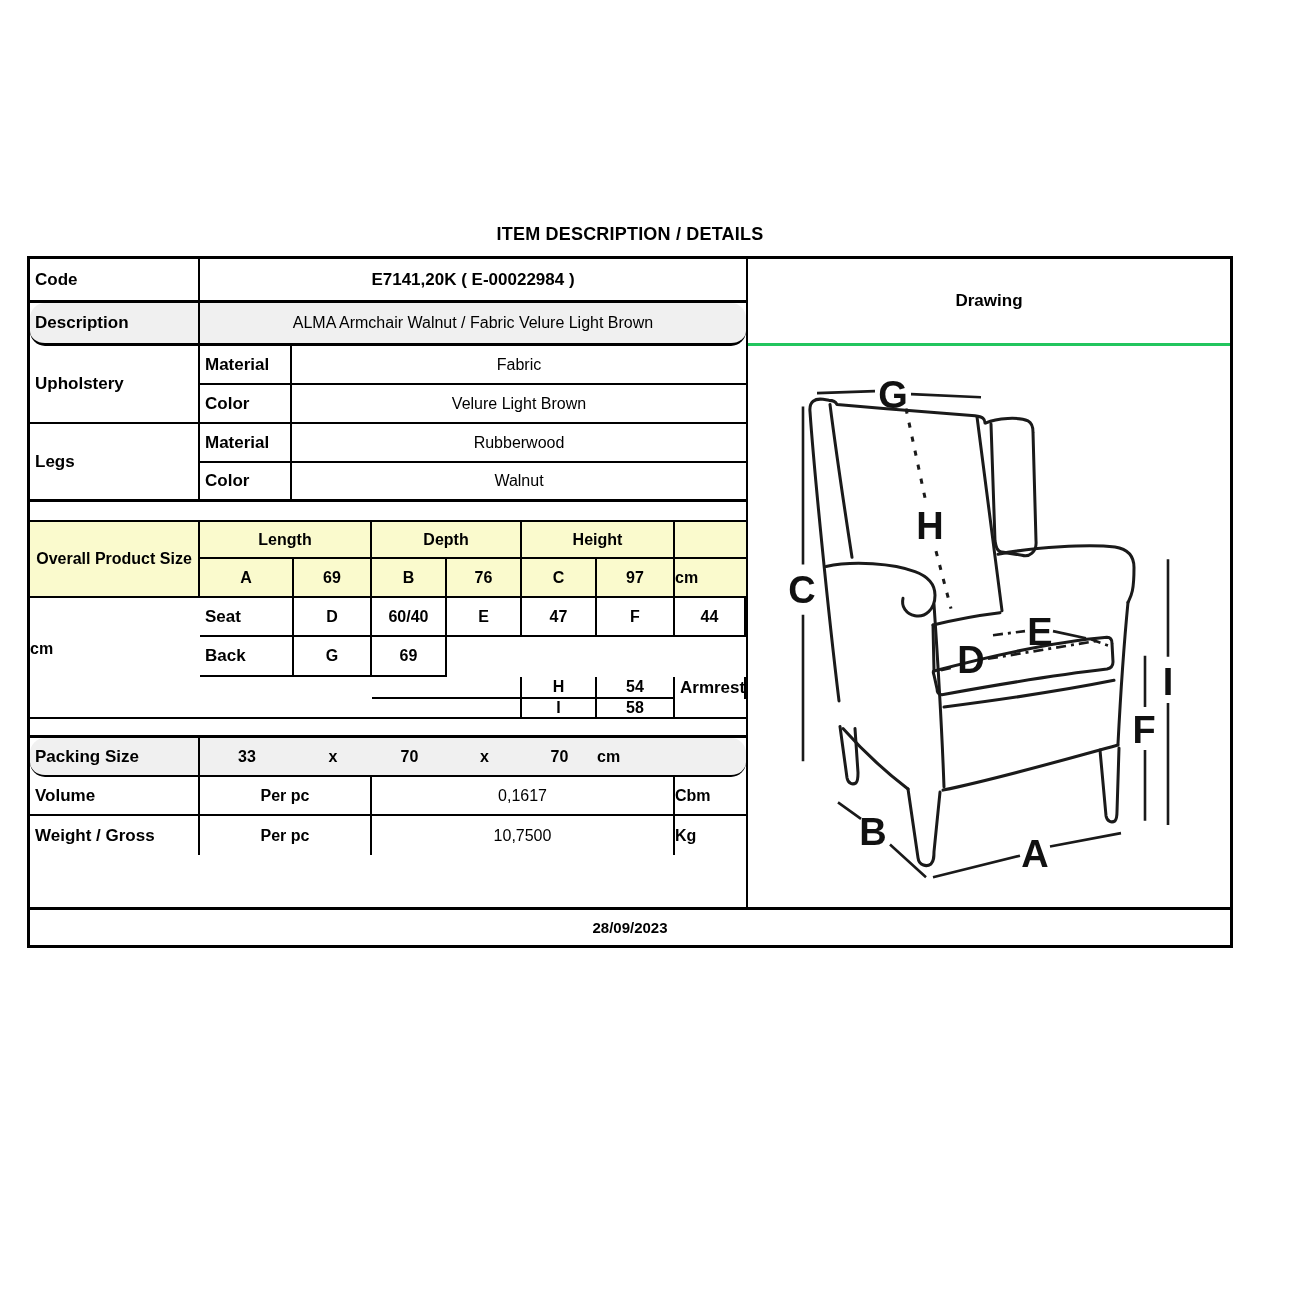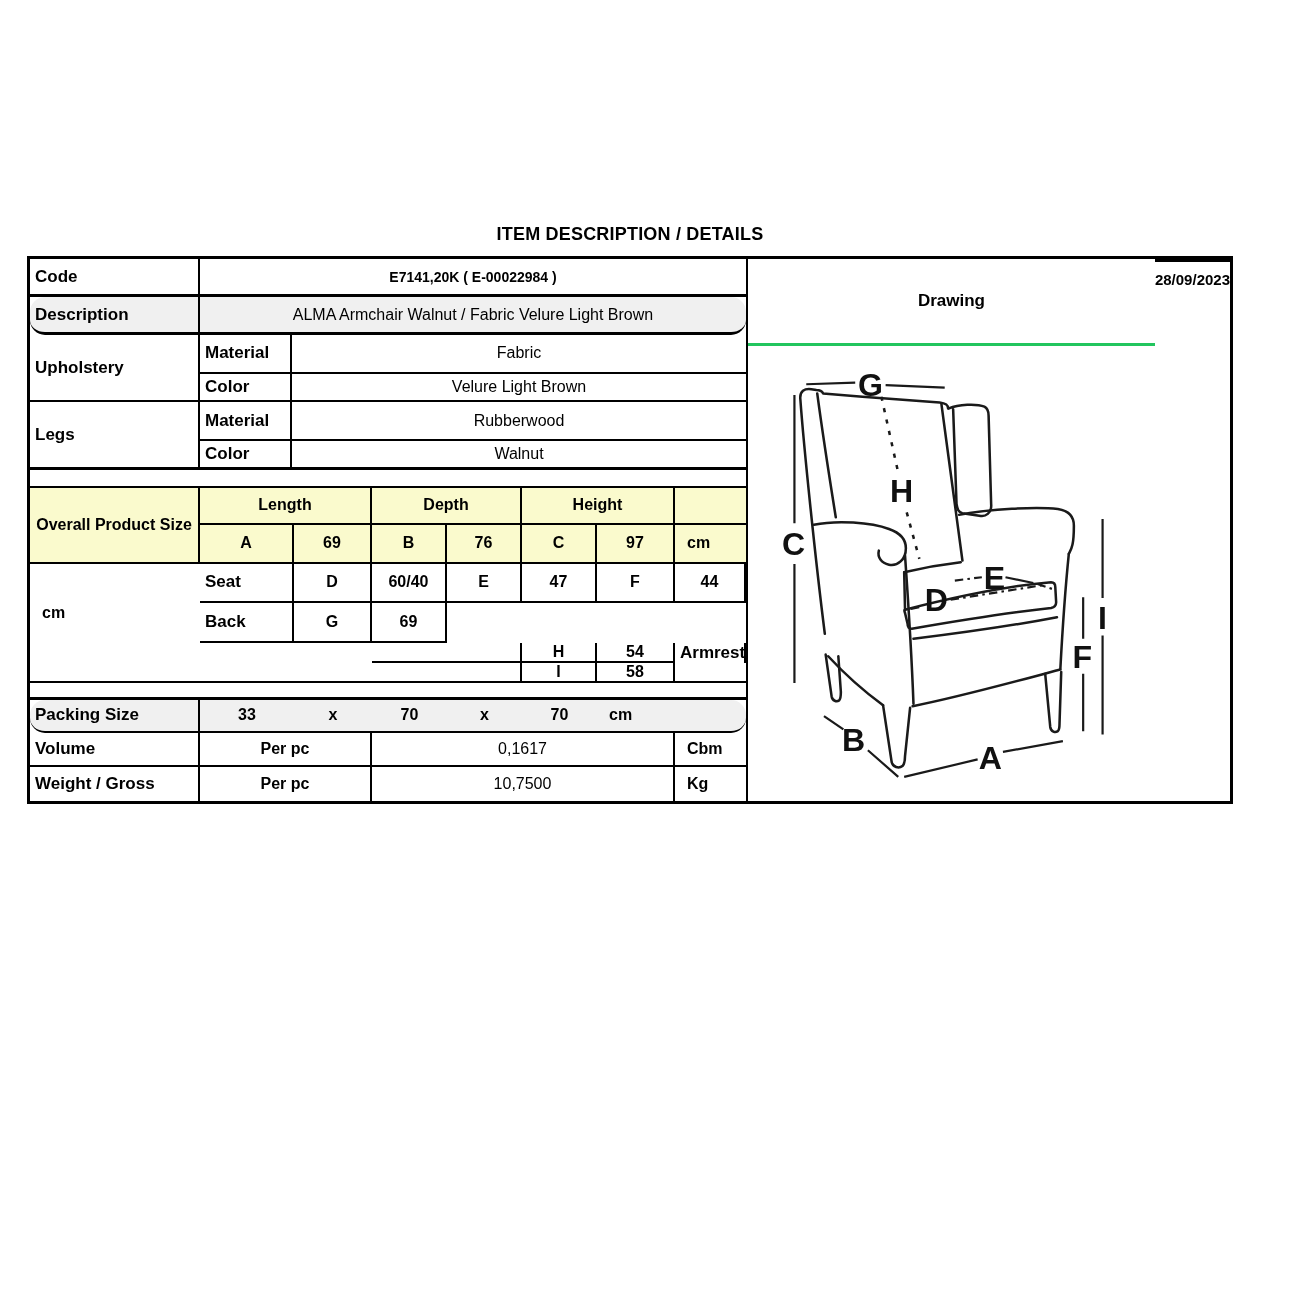--- a/index.html
+++ b/index.html
@@ -1,30 +1,30 @@
 <!DOCTYPE html>
 <html><head>
 <meta charset="utf-8">
 <style>
   html,body{margin:0;padding:0;background:#ffffff;}
   body{width:1300px;height:1300px;position:relative;font-family:"Liberation Sans",sans-serif;color:#000;}
   .title{position:absolute;left:27px;top:224px;width:1206px;text-align:center;
          font-size:18px;font-weight:bold;letter-spacing:.2px;}
-  .outer{position:absolute;left:27px;top:256px;width:1206px;height:548px;
-         border:3px solid #000;box-sizing:border-box;display:flex;flex-direction:row;}
+  .outer{position:absolute;left:27px;top:256px;width:1206px;height:692px;
+         border:3px solid #000;box-sizing:border-box;display:flex;flex-direction:column;}
   .main{flex:1;display:flex;min-height:0;}
   .left{width:718px;flex:none;border-right:2px solid #000;box-sizing:border-box;
         display:flex;flex-direction:column;}
   .right{flex:1;display:flex;flex-direction:column;min-width:0;}
   .row{display:grid;box-sizing:border-box;}
   .cell{display:flex;align-items:center;justify-content:center;box-sizing:border-box;
         font-size:16px;overflow:hidden;white-space:nowrap;}
   .b{font-weight:bold;}
   .lab{justify-content:flex-start;padding-left:5px;font-weight:bold;font-size:17px;}
-  .unit{justify-content:flex-start;padding-left:12px;font-weight:bold;}
+  .unit{justify-content:flex-start;padding-left:0;font-weight:bold;}
   .br{border-right:2px solid #000;}
   .bb{border-bottom:2px solid #000;}
   .gray{background:#f0f0f0;border-radius:15px;}
   .yellow{background:#fafacd;}
   .two-line{white-space:normal;text-align:center;line-height:1.2;font-size:16px;}
   .drawing-label{height:87px;border-bottom:3px solid #22c55e;display:flex;align-items:center;
                  justify-content:center;font-weight:bold;font-size:17px;box-sizing:border-box;}
   .drawing-area{flex:1;position:relative;}
   .drawing-area svg{position:absolute;left:0;top:0;width:100%;height:100%;}
   .footer{height:38px;border-top:3px solid #000;box-sizing:border-box;display:flex;
@@ -41,21 +41,21 @@
 
 <div class="title">ITEM DESCRIPTION / DETAILS</div>
 
 <div class="outer">
   <div class="main">
 
     <div class="left">
 
       <div class="row" style="grid-template-columns:170px 1fr;height:44px;border-bottom:3px solid #000;">
         <div class="cell lab br">Code</div>
-        <div class="cell b" style="font-size:14px;">E7141,20K ( E-00022984 )</div>
+        <div class="cell b" style="font-size:17px;">E7141,20K ( E-00022984 )</div>
       </div>
 
       <div class="row gray" style="grid-template-columns:170px 1fr;height:43px;border-bottom:3px solid #000;">
         <div class="cell lab br">Description</div>
         <div class="cell">ALMA Armchair Walnut / Fabric Velure Light Brown</div>
       </div>
 
       <div class="row" style="grid-template-columns:170px 92px 1fr;grid-template-rows:39px 1fr;height:78px;border-bottom:2px solid #000;">
         <div class="cell lab br" style="grid-row:1/3;">Upholstery</div>
         <div class="cell lab br bb">Material</div>

